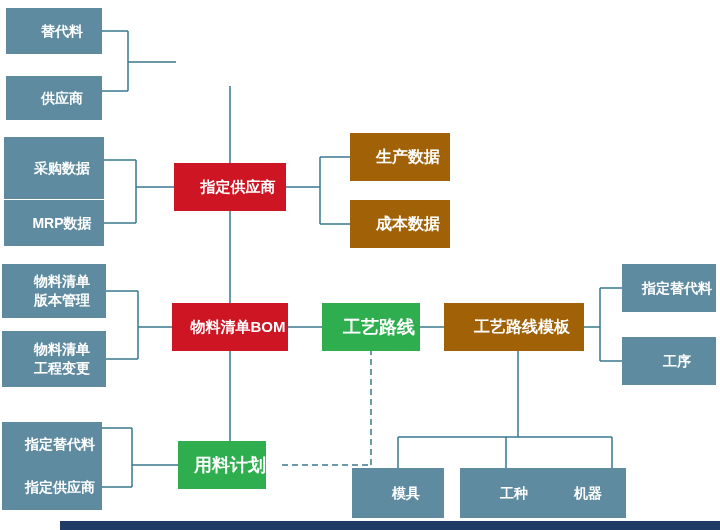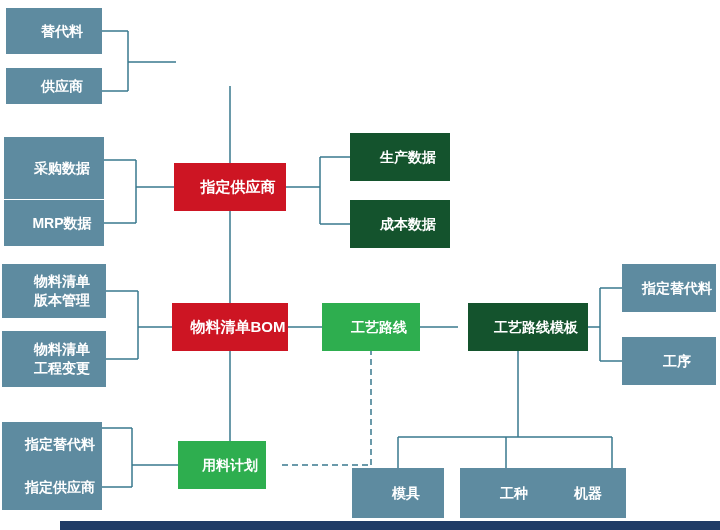--- a/index.html
+++ b/index.html
@@ -8,23 +8,23 @@
   .wires{position:absolute;left:0;top:0;z-index:1;}
   .node{
     position:absolute;z-index:2;
     display:flex;align-items:center;justify-content:center;
     color:#ffffff;font-weight:bold;text-align:center;
     white-space:pre-line;line-height:1.35;
     box-sizing:border-box;
     padding-left:16px;
   }
   .teal{background:#5e8ba0;font-size:14px;}
-  .teal-dark{background:#14532d;font-size:14px;}
+  .teal-dark{background:#a16207;font-size:16px;}
   .red{background:#cd1523;font-size:15px;}
-  .green{background:#2eae4f;font-size:14px;}
+  .green{background:#2eae4f;font-size:18px;}
   .footer-bar{position:absolute;left:60px;top:521px;width:660px;height:9px;background:#1f3b66;z-index:2;}
 </style>
 </head>
 <body>
 
 <div class="canvas">
 
   <svg class="wires" width="720" height="530" viewBox="0 0 720 530">
     <g fill="none" stroke="#3a7a8e" stroke-width="1.5">
 
@@ -46,39 +46,39 @@
 
       <path d="M102,428 H132 M102,487 H132 M132,428 V487 M132,465 H178"></path>
 
       <path d="M518,351 V437 M398,437 H612 M398,437 V468 M506,437 V468 M612,437 V468"></path>
 
       <path stroke-dasharray="6 4" d="M282,465 H371 M371,465 V351"></path>
     </g>
   </svg>
 
   <div class="node teal" style="left:6px;top:8px;width:96px;height:46px">替代料</div>
-  <div class="node teal" style="left:6px;top:68px;width:96px;height:36px">供应商</div>
+  <div class="node teal" style="left:6px;top:76px;width:96px;height:44px">供应商</div>
   <div class="node teal" style="left:4px;top:137px;width:100px;height:62px">采购数据</div>
   <div class="node teal" style="left:4px;top:200px;width:100px;height:46px">MRP数据</div>
   <div class="node teal" style="left:2px;top:264px;width:104px;height:54px">物料清单
 版本管理</div>
   <div class="node teal" style="left:2px;top:331px;width:104px;height:56px">物料清单
 工程变更</div>
   <div class="node teal" style="left:2px;top:422px;width:100px;height:44px">指定替代料</div>
   <div class="node teal" style="left:2px;top:464px;width:100px;height:46px">指定供应商</div>
 
   <div class="node red" style="left:174px;top:163px;width:112px;height:48px">指定供应商</div>
   <div class="node red" style="left:172px;top:303px;width:116px;height:48px">物料清单BOM</div>
 
   <div class="node green" style="left:322px;top:303px;width:98px;height:48px">工艺路线</div>
   <div class="node green" style="left:178px;top:441px;width:88px;height:48px">用料计划</div>
 
   <div class="node teal-dark" style="left:350px;top:133px;width:100px;height:48px">生产数据</div>
   <div class="node teal-dark" style="left:350px;top:200px;width:100px;height:48px">成本数据</div>
-  <div class="node teal-dark" style="left:468px;top:303px;width:120px;height:48px">工艺路线模板</div>
+  <div class="node teal-dark" style="left:444px;top:303px;width:140px;height:48px">工艺路线模板</div>
 
   <div class="node teal" style="left:622px;top:264px;width:94px;height:48px">指定替代料</div>
   <div class="node teal" style="left:622px;top:337px;width:94px;height:48px">工序</div>
 
   <div class="node teal" style="left:352px;top:468px;width:92px;height:50px">模具</div>
   <div class="node teal" style="left:460px;top:468px;width:92px;height:50px">工种</div>
   <div class="node teal" style="left:534px;top:468px;width:92px;height:50px">机器</div>
 
   <div class="footer-bar"></div>
 </div>

